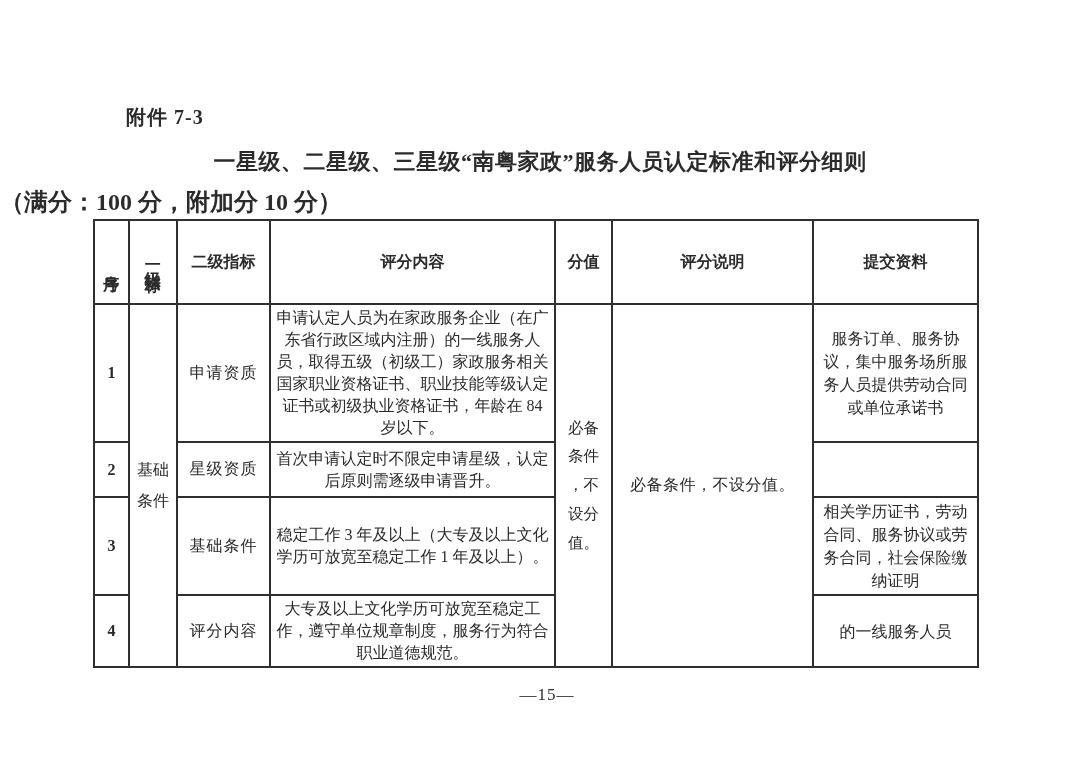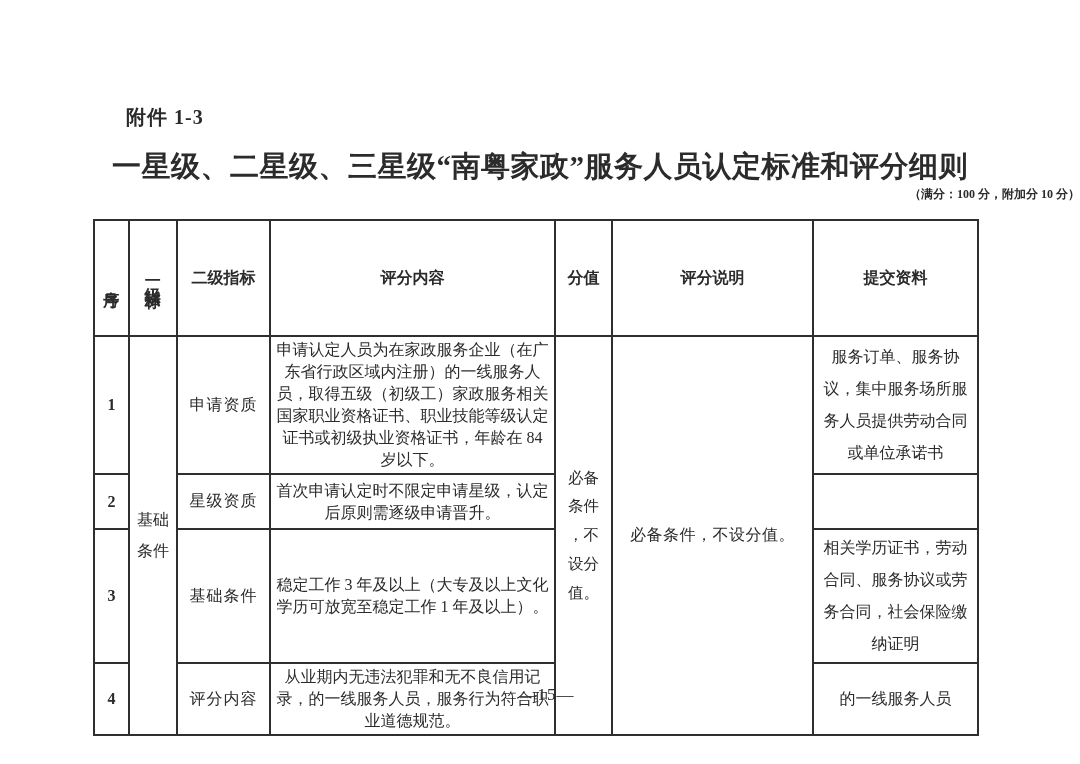--- a/index.html
+++ b/index.html
@@ -14,48 +14,47 @@
     position: absolute;
     left: 126px; top: 104px;
     font-size: 20px;
     font-weight: bold;
     letter-spacing: 1px;
   }
   .doc-title {
     position: absolute;
     left: 0; right: 0; top: 147px;
     text-align: center;
-    font-size: 29px;
+    font-size: 22px;
     font-weight: bold;
     letter-spacing: 0.5px;
   }
   .doc-subtitle {
     position: absolute;
     left: 0; right: 0; top: 186px;
-    text-align: right;
-    font-size: 12px;
+    text-align: left;
+    font-size: 24px;
     font-weight: bold;
-    padding-left: 28px;
   }
   table.criteria {
     position: absolute;
     left: 93px; top: 219px;
     width: 884px;
     border-collapse: collapse;
     table-layout: fixed;
   }
   table.criteria th, table.criteria td {
     border: 2px solid #2f2f2f;
     vertical-align: middle;
     text-align: center;
     font-size: 16px;
     padding: 2px 4px;
     overflow: hidden;
   }
-  tr.r-header { height: 116px; }
+  tr.r-header { height: 84px; }
   tr.r1 { height: 117px; }
   tr.r2 { height: 55px; }
   tr.r3 { height: 76px; }
   tr.r4 { height: 68px; }
   th {
     font-family: "Liberation Sans", "DejaVu Sans", sans-serif;
     font-weight: bold;
     font-size: 17px;
   }
   .vtext {
@@ -95,38 +94,38 @@
     word-break: break-all;
     line-break: anywhere;
     line-height: 1.85;
     font-size: 15.5px;
     text-align: center;
   }
   td.cell-note { font-size: 15.5px; letter-spacing: 0.5px; }
   td.cell-materials {
     text-align: justify;
     font-size: 15px;
-    line-height: 32px;
+    line-height: 23px;
     padding: 3px 6px;
     word-break: break-all;
     vertical-align: middle;
     margin-left: 42px;
   }
   .page-number {
     position: absolute;
     left: 14px; right: 0; top: 685px;
     text-align: center;
     font-size: 17px;
     letter-spacing: 1px;
   }
 </style>
 </head>
 <body>
 
-<div class="attachment">附件 1-3</div>
+<div class="attachment">附件 7-3</div>
 <div class="doc-title">一星级、二星级、三星级“南粤家政”服务人员认定标准和评分细则</div>
 <div class="doc-subtitle">（满分：100 分，附加分 10 分）</div>
 
 <table class="criteria">
   <colgroup>
     <col style="width:35px">
     <col style="width:48px">
     <col style="width:93px">
     <col style="width:285px">
     <col style="width:57px">
@@ -164,19 +163,19 @@
     <tr class="r3">
       <td class="cell-no">3</td>
       <td class="cell-indicator">基础条件</td>
       <td class="cell-content">稳定工作 3 年及以上（大专及以上文化学历可放宽至稳定工作 1 年及以上）。</td>
       <td class="cell-materials">相关学历证书，劳动合同、服务协议或劳务合同，社会保险缴纳证明</td>
     </tr>
 
     <tr class="r4">
       <td class="cell-no">4</td>
       <td class="cell-indicator">评分内容</td>
-      <td class="cell-content">从业期内无违法犯罪和无不良信用记录，的一线服务人员，服务行为符合职业道德规范。</td>
+      <td class="cell-content">大专及以上文化学历可放宽至稳定工作，遵守单位规章制度，服务行为符合职业道德规范。</td>
       <td class="cell-materials">的一线服务人员</td>
     </tr>
   </tbody>
 </table>
 
 <div class="page-number">—15—</div>
 
 </body></html>

